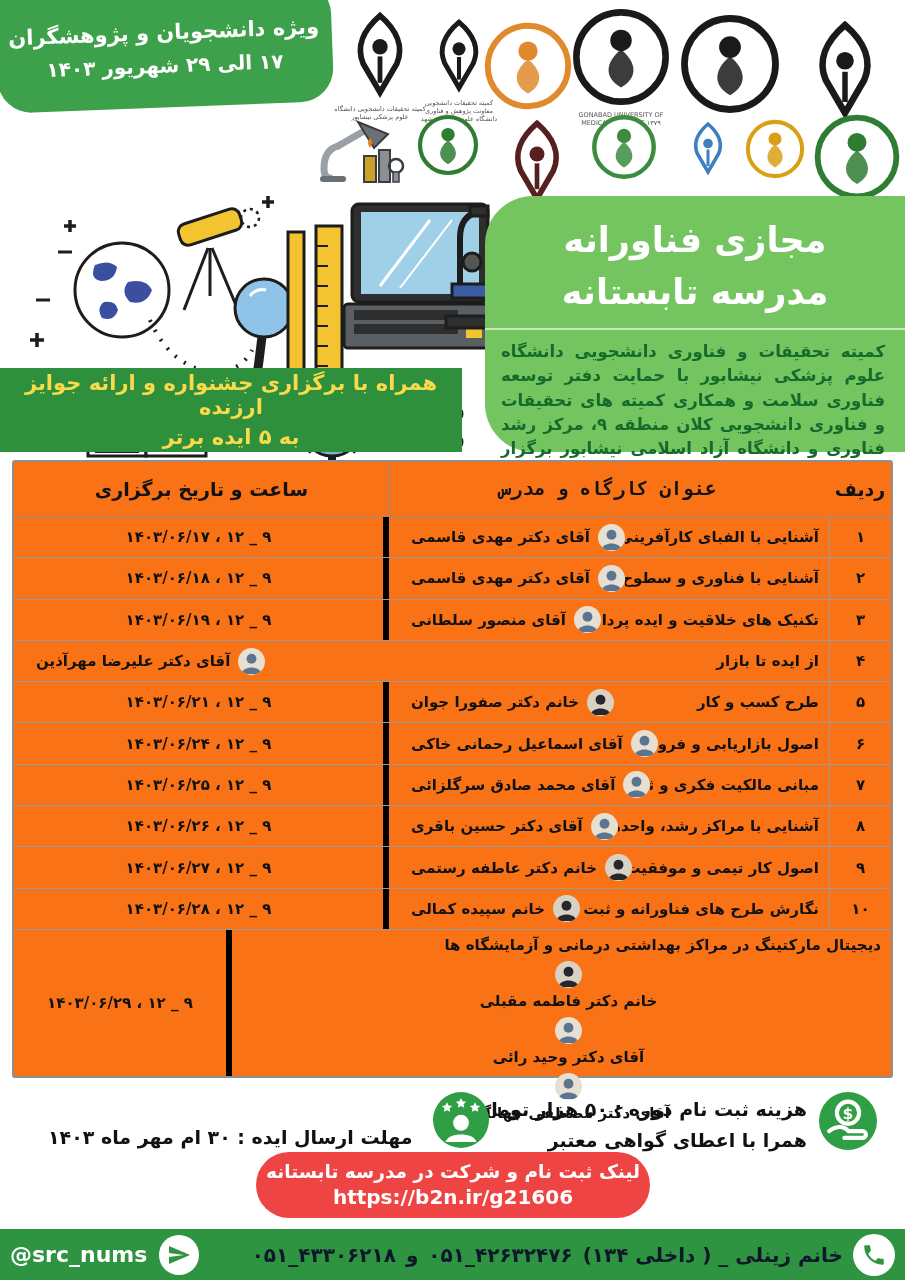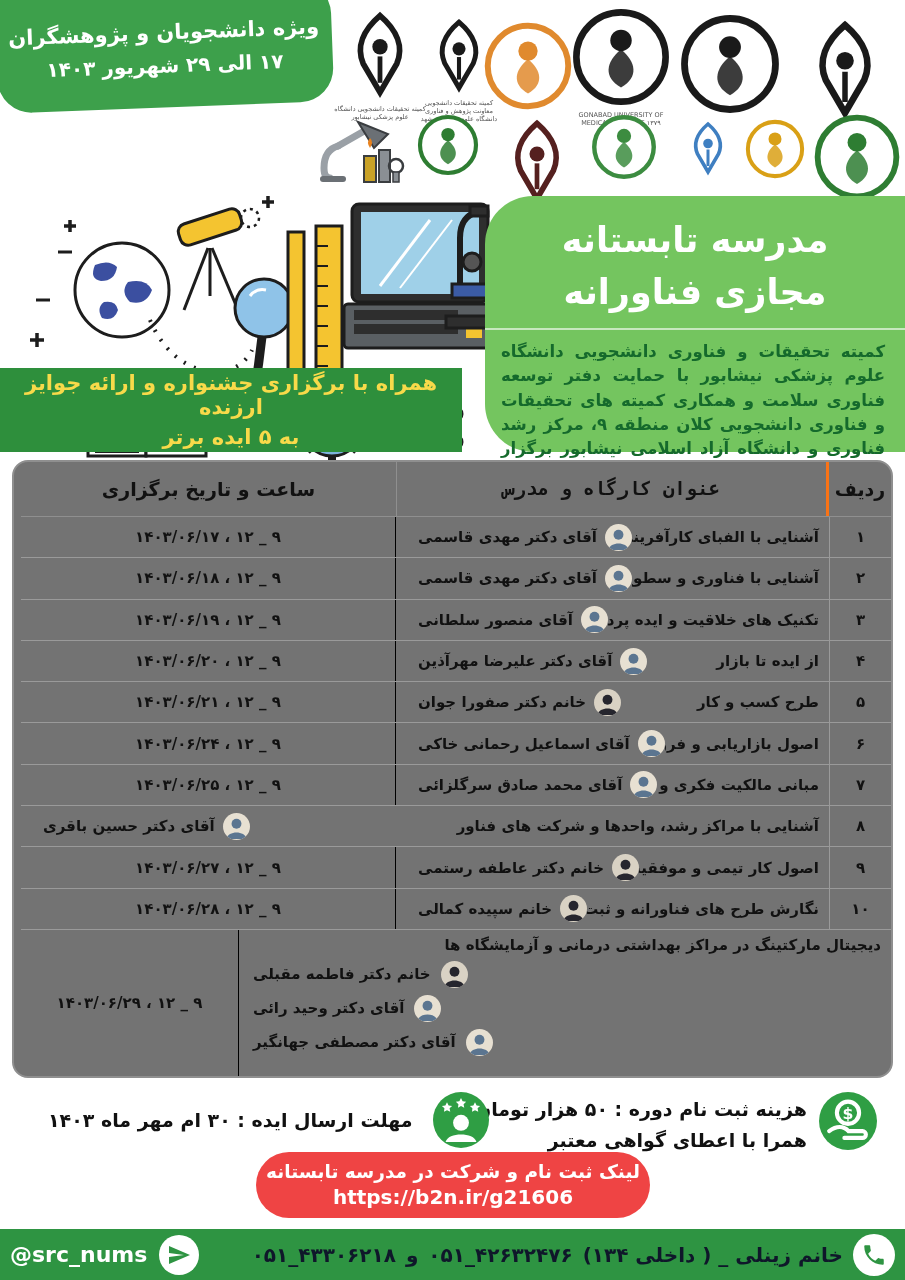--- a/index.html
+++ b/index.html
@@ -32,49 +32,49 @@
   .title-panel .org{color:#156a2c;font-weight:bold;font-size:16.5px;line-height:1.47;
     text-align:justify;padding:10px 20px 0 16px;}
 
   
   .festival-bar{position:absolute;left:0;top:368px;width:462px;height:84px;background:#2e8f3c;
     color:#f8da4a;font-weight:bold;font-size:21px;text-align:center;direction:rtl;
     display:flex;flex-direction:column;justify-content:center;gap:6px;z-index:5;}
 
   
   .sched-table{position:absolute;left:12px;top:460px;width:881px;height:618px;
-    border:2px solid #8f8f8f;border-radius:16px;box-sizing:border-box;background:#737373;
-    display:flex;flex-direction:column;color:#111;padding-left:7px;}
+    border:2px solid #8f8f8f;border-radius:3px;box-sizing:border-box;background:#f97316;
+    display:flex;flex-direction:column;color:#111;}
   .t-head{display:flex;height:54px;border-bottom:1.5px solid #8f8f8f;font-weight:bold;font-size:19px;}
   .t-row{display:flex;flex:1;border-bottom:1px solid #9a9a9a;min-height:0;}
   .t-row:last-child{border-bottom:none;}
   .t-row.tall{flex:0 0 146px;}
-  .c-date{width:375px;border-right:1px solid #000000;display:flex;align-items:center;
+  .c-date{width:375px;border-right:6px solid #000000;display:flex;align-items:center;
     justify-content:center;direction:rtl;font-weight:bold;font-size:15px;box-sizing:border-box;}
   .tall .c-date{width:218px;}
   .c-num{width:62px;border-left:1px solid #9a9a9a;display:flex;align-items:center;
     justify-content:center;direction:rtl;font-weight:bold;font-size:15px;box-sizing:border-box;}
   .c-work{flex:1;direction:rtl;display:flex;align-items:center;font-weight:bold;font-size:15px;
     box-sizing:border-box;min-width:0;}
   .c-work .w-title{flex:1;text-align:right;padding-right:10px;white-space:nowrap;overflow:hidden;}
   .c-work .w-name{padding-left:22px;padding-right:8px;white-space:nowrap;}
   .avatar{width:27px;height:27px;border-radius:50%;overflow:hidden;flex:0 0 27px;}
   .c-work.multi{flex-direction:column;align-items:stretch;justify-content:flex-start;padding-top:6px;}
   .c-work.multi .w-title{flex:0 0 auto;padding-right:10px;}
   .instr-line{display:flex;direction:rtl;justify-content:flex-end;align-items:center;
-    padding-left:14px;margin-top:7px;gap:10px;}
+    padding-left:14px;margin-top:7px;gap:4px;flex-direction:column;}
   .head-date{width:375px;border-right:1px solid #8f8f8f;display:flex;align-items:center;justify-content:center;}
   .head-num{width:62px;border-left:3px solid #f97316;display:flex;align-items:center;justify-content:center;direction:rtl;}
   .head-work{flex:1;display:flex;align-items:center;justify-content:center;direction:rtl;font-family:Liberation Mono, monospace;}
 
   
   .info-fee{position:absolute;right:28px;top:1086px;display:flex;direction:rtl;align-items:center;gap:12px;}
   .info-fee .txt{text-align:right;font-weight:bold;font-size:19px;color:#111;line-height:31px;direction:rtl;margin-top:8px;}
   .icon-circle{width:58px;height:58px;border-radius:50%;background:#2f9e44;flex:0 0 58px;}
-  .info-deadline{position:absolute;left:48px;top:1092px;display:flex;direction:rtl;align-items:center;gap:20px;}
+  .info-deadline{position:absolute;left:48px;top:1092px;display:flex;direction:rtl;align-items:flex-end;gap:20px;}
   .info-deadline .icon-circle{width:56px;height:56px;flex:0 0 56px;}
   .info-deadline .txt{font-weight:bold;font-size:19px;color:#111;direction:rtl;white-space:nowrap;}
 
   
   .reg-pill{position:absolute;left:256px;top:1152px;width:394px;height:66px;background:#ef4444;
     border-radius:34px;color:#fff;text-align:center;direction:rtl;display:flex;flex-direction:column;
     justify-content:center;gap:3px;cursor:pointer;}
   .reg-pill .r1{font-size:18.5px;font-weight:bold;}
   .reg-pill .r2{font-size:20px;font-weight:bold;direction:ltr;}
 
@@ -286,22 +286,22 @@
             <line x1="252" y1="252" x2="252" y2="244"></line>
             <line x1="240" y1="256" x2="234" y2="250"></line>
             <line x1="264" y1="256" x2="270" y2="250"></line>
           </g>
       </g>
     </svg>
   </div>
 
   <div class="title-panel">
     <div class="title">
+      <div>مجازی فناورانه</div>
       <div>مدرسه تابستانه</div>
-      <div>مجازی فناورانه</div>
     </div>
     <div class="panel-divider"></div>
     <div class="org">کمیته تحقیقات و فناوری دانشجویی دانشگاه علوم پزشکی نیشابور با حمایت دفتر توسعه فناوری سلامت و همکاری کمیته های تحقیقات و فناوری دانشجویی کلان منطقه ۹، مرکز رشد فناوری و دانشگاه آزاد اسلامی نیشابور برگزار می کند</div>
   </div>
 
   <div class="festival-bar">
     <div>همراه با برگزاری جشنواره و ارائه جوایز ارزنده</div>
     <div>به ۵ ایده برتر</div>
   </div>
 
@@ -345,21 +345,20 @@
             <span class="avatar"><svg viewBox="0 0 24 24" width="27" height="27">
                 <rect width="24" height="24" fill="#e7e0d2"></rect>
                 <circle cx="12" cy="9.5" r="4.4" fill="#5b7590"></circle>
                 <path d="M3 23 C4.5 15.5 19.5 15.5 21 23 Z" fill="#5b7590"></path>
               </svg></span>
             <span class="w-name">آقای منصور سلطانی</span>
           </div>
           <div class="c-num">۳</div>
         </div>
         <div class="t-row">
-          <div class="c-date">۹ _ ۱۲ ، ۱۴۰۳/۰۶/۲۰</div>
           <div class="c-work">
             <div class="w-title">از ایده تا بازار</div>
             <span class="avatar"><svg viewBox="0 0 24 24" width="27" height="27">
                 <rect width="24" height="24" fill="#e7e0d2"></rect>
                 <circle cx="12" cy="9.5" r="4.4" fill="#5b7590"></circle>
                 <path d="M3 23 C4.5 15.5 19.5 15.5 21 23 Z" fill="#5b7590"></path>
               </svg></span>
             <span class="w-name">آقای دکتر علیرضا مهرآذین</span>
           </div>
           <div class="c-num">۴</div>
@@ -397,20 +396,21 @@
             <span class="avatar"><svg viewBox="0 0 24 24" width="27" height="27">
                 <rect width="24" height="24" fill="#e7e0d2"></rect>
                 <circle cx="12" cy="9.5" r="4.4" fill="#5b7590"></circle>
                 <path d="M3 23 C4.5 15.5 19.5 15.5 21 23 Z" fill="#5b7590"></path>
               </svg></span>
             <span class="w-name">آقای محمد صادق سرگلزائی</span>
           </div>
           <div class="c-num">۷</div>
         </div>
         <div class="t-row">
+          <div class="c-date">۹ _ ۱۲ ، ۱۴۰۳/۰۶/۲۶</div>
           <div class="c-work">
             <div class="w-title">آشنایی با مراکز رشد، واحدها و شرکت های فناور</div>
             <span class="avatar"><svg viewBox="0 0 24 24" width="27" height="27">
                 <rect width="24" height="24" fill="#e7e0d2"></rect>
                 <circle cx="12" cy="9.5" r="4.4" fill="#5b7590"></circle>
                 <path d="M3 23 C4.5 15.5 19.5 15.5 21 23 Z" fill="#5b7590"></path>
               </svg></span>
             <span class="w-name">آقای دکتر حسین باقری</span>
           </div>
           <div class="c-num">۸</div>

